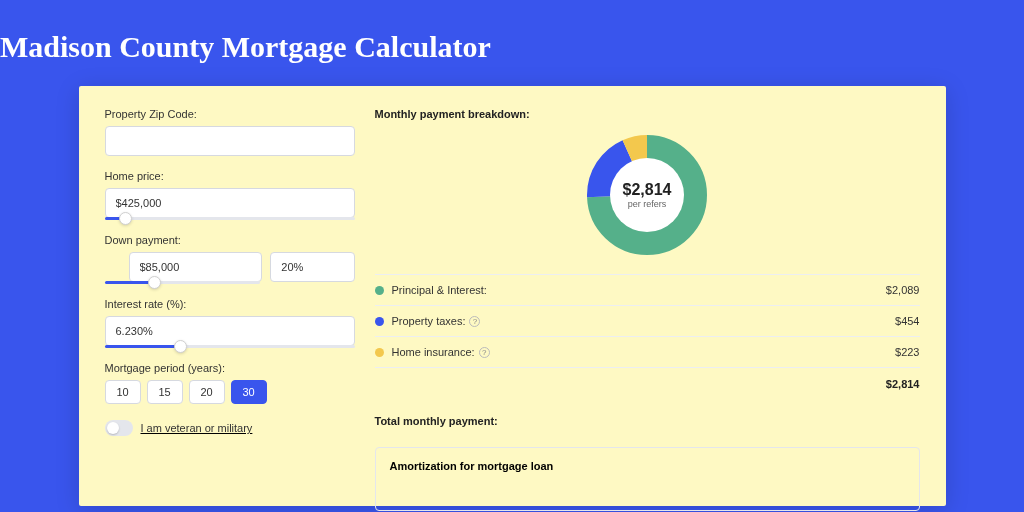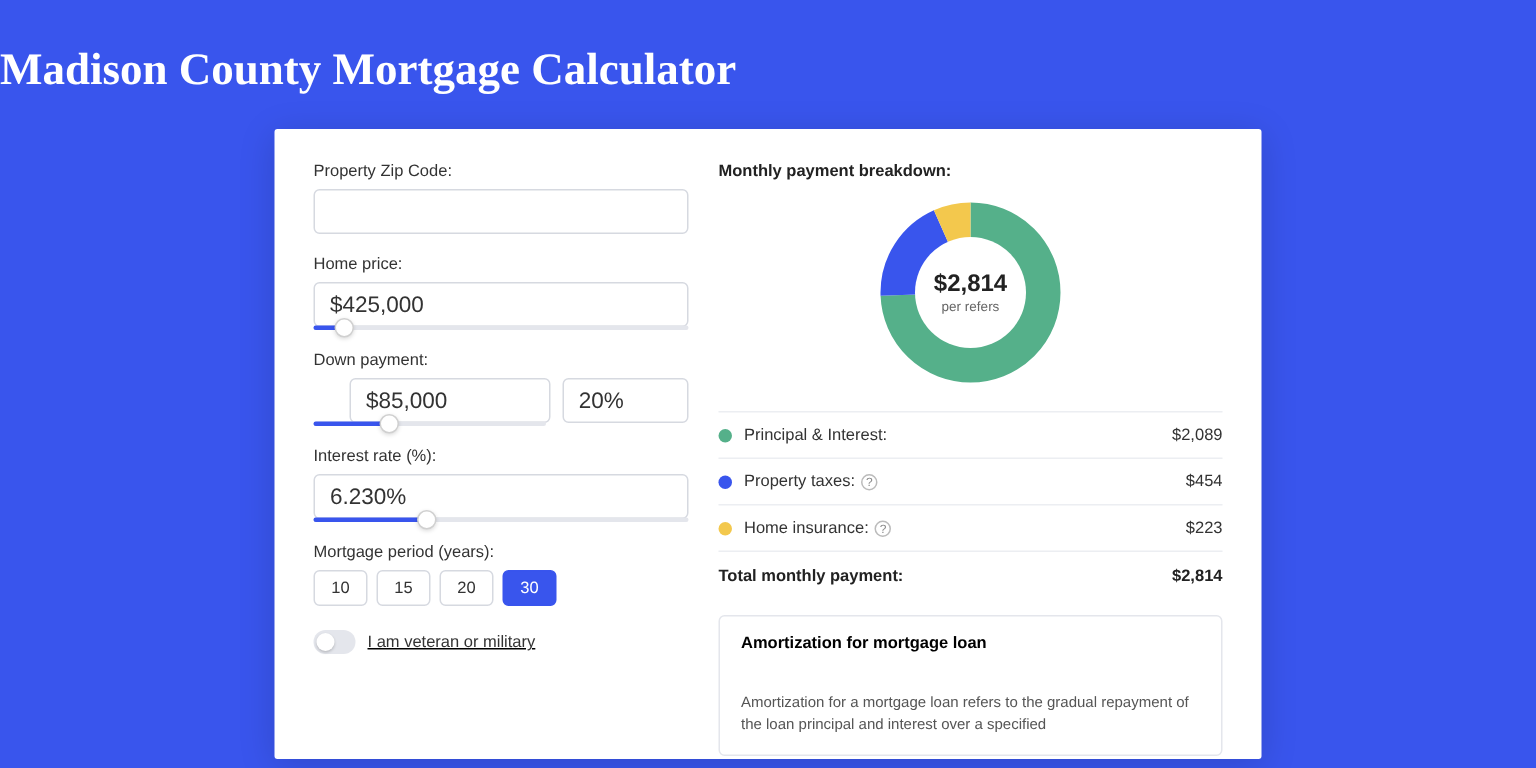--- a/index.html
+++ b/index.html
@@ -12,22 +12,22 @@
   }
   .page-title {
     color: #fff;
     text-align: left;
     font-size: 30px;
     font-weight: 700;
     padding: 30px 0 22px;
     font-family: Liberation Serif, serif;
   }
   .card {
-    background: #ffffff;
-    width: 658px;
+    background: #fef9c3;
+    width: 867px;
     margin: 0 auto;
     border-radius: 2px;
     box-shadow: 0 4px 24px rgba(0,0,0,0.15);
     display: flex;
     padding: 22px 26px 0;
     height: 420px;
   }
   .left-col {
     width: 250px;
     flex-shrink: 0;
@@ -41,21 +41,21 @@
     font-size: 11px;
     color: #333;
     margin-bottom: 6px;
     display: block;
   }
   .text-input {
     width: 100%;
     height: 30px;
     border: 1px solid #d6d9e0;
     border-radius: 4px;
-    font-size: 15px;
+    font-size: 11px;
     padding: 0 10px;
     color: #333;
     background: #fff;
   }
   .input-row { display: flex; gap: 8px; margin-left: 24px; }
   .input-row .text-input:first-child { flex: 1.8; }
   .input-row .text-input:last-child { flex: 1; }
   .slider-track {
     height: 3px;
     background: #e4e6ec;
@@ -173,21 +173,21 @@
     justify-content: center;
   }
   .divider { height: 1px; background: #eceef2; }
   .total-row {
     display: flex;
     padding: 10px 0 14px;
     font-size: 11px;
     font-weight: 700;
     color: #222;
   }
-  .total-row .legend-label { flex: 1; }
+  .total-row .legend-label { flex: 1; margin-top: 37px; }
   .amort-box {
     border: 1px solid #e4e6ec;
     border-radius: 4px;
     padding: 12px 14px;
     margin-top: 6px;
   }
   .amort-title { font-size: 11px; font-weight: 700; margin-bottom: 26px; }
   .amort-text { font-size: 10px; color: #555; line-height: 1.5; }
 </style>
 </head>
@@ -299,17 +299,16 @@
     </div>
 
     <div class="divider"></div>
     <div class="total-row">
       <span class="legend-label">Total monthly payment:</span>
       <span>$2,814</span>
     </div>
 
     <div class="amort-box">
       <div class="amort-title">Amortization for mortgage loan</div>
-      <div class="amort-text">Amortization for a mortgage loan refers to the gradual repayment of the loan principal and interest over a specified</div>
     </div>
 
   </div>
 </div>
 
 </body></html>

